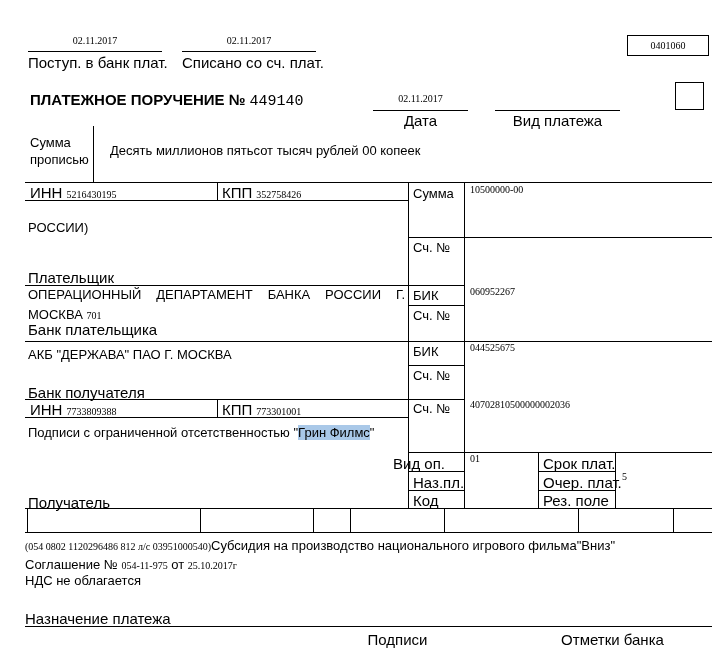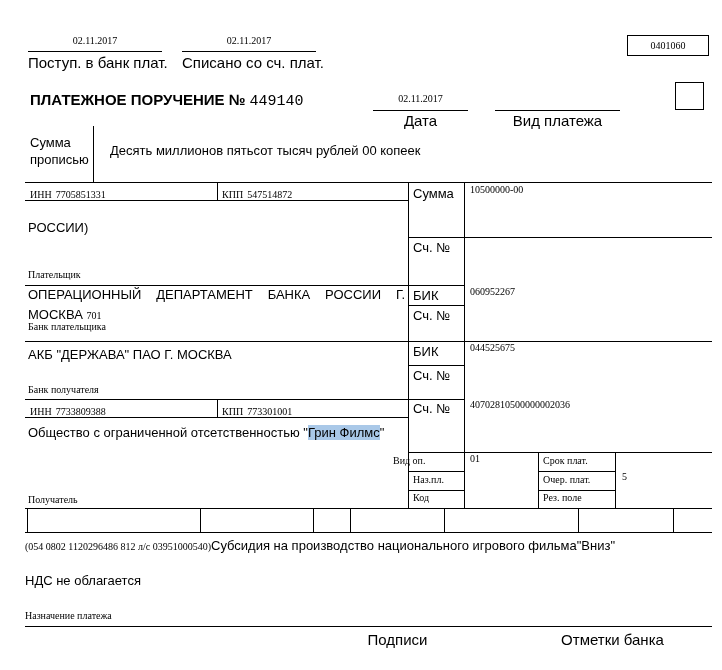--- a/index.html
+++ b/index.html
@@ -1,19 +1,19 @@
 <!DOCTYPE html>
 <html><head>
 <meta charset="utf-8">
 <style>
   html,body{margin:0;padding:0;background:#fff}
   .page{position:relative;width:722px;height:670px;background:#fff;overflow:hidden}
   .abs{position:absolute;white-space:nowrap;color:#000}
   .sans{font-family:"Liberation Sans",sans-serif;font-size:13px}
-  .sans12{font-family:Liberation Serif, serif;font-size:10px}
+  .sans12{font-family:Liberation Sans, sans-serif;font-size:15px}
   .sans-sm{font-family:"Liberation Sans",sans-serif;font-size:15px}
   .serif{font-family:Liberation Serif, serif;font-size:10px}
   .serif15{font-family:Liberation Mono, monospace;font-size:15px}
   .center{text-align:center}
   .hl{position:absolute;height:1px;background:#000}
   .vl{position:absolute;width:1px;background:#000}
   .box{position:absolute;border:1px solid #000;background:#fff}
   .justify{white-space:normal;text-align:justify;text-align-last:justify}
   .t15{font-family:"Liberation Sans",sans-serif;font-size:15px;font-weight:bold}
 </style>
@@ -79,25 +79,25 @@
   <div class="vl" style="left:27px;top:508px;height:24px"></div>
   <div class="vl" style="left:200px;top:508px;height:24px"></div>
   <div class="vl" style="left:313px;top:508px;height:24px"></div>
   <div class="vl" style="left:350px;top:508px;height:24px"></div>
   <div class="vl" style="left:444px;top:508px;height:24px"></div>
   <div class="vl" style="left:578px;top:508px;height:24px"></div>
   <div class="vl" style="left:673px;top:508px;height:24px"></div>
 
   <div class="abs" style="left:30px;top:184px">
     <span class="sans12">ИНН</span>
-    <span class="serif">7705851331</span>
+    <span class="serif">5216430195</span>
   </div>
   <div class="abs" style="left:222px;top:184px">
     <span class="sans12">КПП</span>
-    <span class="serif">547514872</span>
+    <span class="serif">352758426</span>
   </div>
   <div class="abs sans" style="left:28px;top:220px">РОССИИ)</div>
   <div class="abs sans12" style="left:28px;top:269px">Плательщик</div>
 
   <div class="abs sans" style="left:413px;top:186px">Сумма</div>
   <div class="abs serif" style="left:470px;top:184px">10500000-00</div>
   <div class="abs sans" style="left:413px;top:240px">Сч. №</div>
 
   <div class="abs sans justify" style="left:28px;top:287px;width:377px">ОПЕРАЦИОННЫЙ ДЕПАРТАМЕНТ БАНКА РОССИИ Г.</div>
   <div class="abs" style="left:28px;top:305px">
@@ -116,38 +116,41 @@
 
   <div class="abs" style="left:30px;top:401px">
     <span class="sans12">ИНН</span>
     <span class="serif">7733809388</span>
   </div>
   <div class="abs" style="left:222px;top:401px">
     <span class="sans12">КПП</span>
     <span class="serif">773301001</span>
   </div>
   <div class="abs sans" style="left:28px;top:425px">
-    <span>Общество с ограниченной отсетственностью "</span><span class="selection" style="background: rgb(169, 200, 232);">Грин Филмс</span><span>"</span>
+    <span>Подписи с ограниченной отсетственностью "</span><span class="selection" style="background: rgb(169, 200, 232);">Грин Филмс</span><span>"</span>
   </div>
   <div class="abs sans12" style="left:28px;top:494px">Получатель</div>
   <div class="abs sans" style="left:413px;top:401px">Сч. №</div>
   <div class="abs serif" style="left:470px;top:399px">40702810500000002036</div>
 
   <div class="abs sans12" style="left:393px;top:455px">Вид оп.</div>
   <div class="abs serif" style="left:470px;top:453px">01</div>
   <div class="abs sans12" style="left:413px;top:474px">Наз.пл.</div>
   <div class="abs sans12" style="left:413px;top:492px">Код</div>
   <div class="abs sans12" style="left:543px;top:455px">Срок плат.</div>
   <div class="abs sans12" style="left:543px;top:474px">Очер. плат.</div>
   <div class="abs serif" style="left:622px;top:471px">5</div>
   <div class="abs sans12" style="left:543px;top:492px">Рез. поле</div>
 
   <div class="abs" style="left:25px;top:536px">
     <span class="serif">(054 0802 1120296486 812 л/с 03951000540)</span><span class="sans">Субсидия на производство национального игрового фильма"Вниз"</span>
   </div>
+  <div class="abs" style="left:25px;top:555px">
+    <span class="sans">Соглашение № </span><span class="serif">054-11-975</span><span class="sans"> от </span><span class="serif">25.10.2017г</span>
+  </div>
   <div class="abs sans" style="left:25px;top:573px">НДС не облагается</div>
 
   <div class="abs sans12" style="left:25px;top:610px">Назначение платежа</div>
   <div class="hl" style="left:25px;top:626px;width:687px"></div>
 
   <div class="abs sans-sm center" style="left:330px;top:631px;width:135px">Подписи</div>
   <div class="abs sans-sm center" style="left:545px;top:631px;width:135px">Отметки банка</div>
 
 </div>
 

